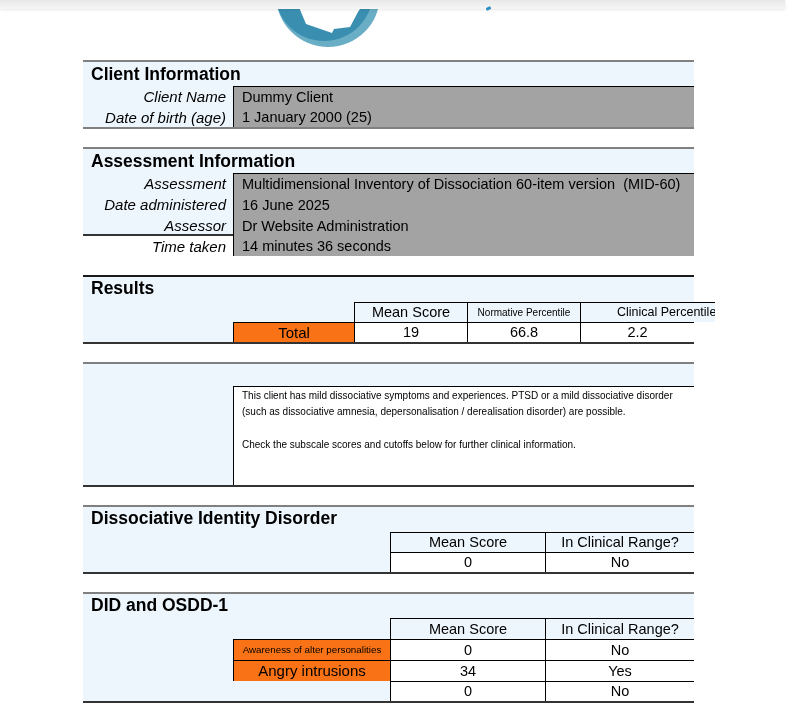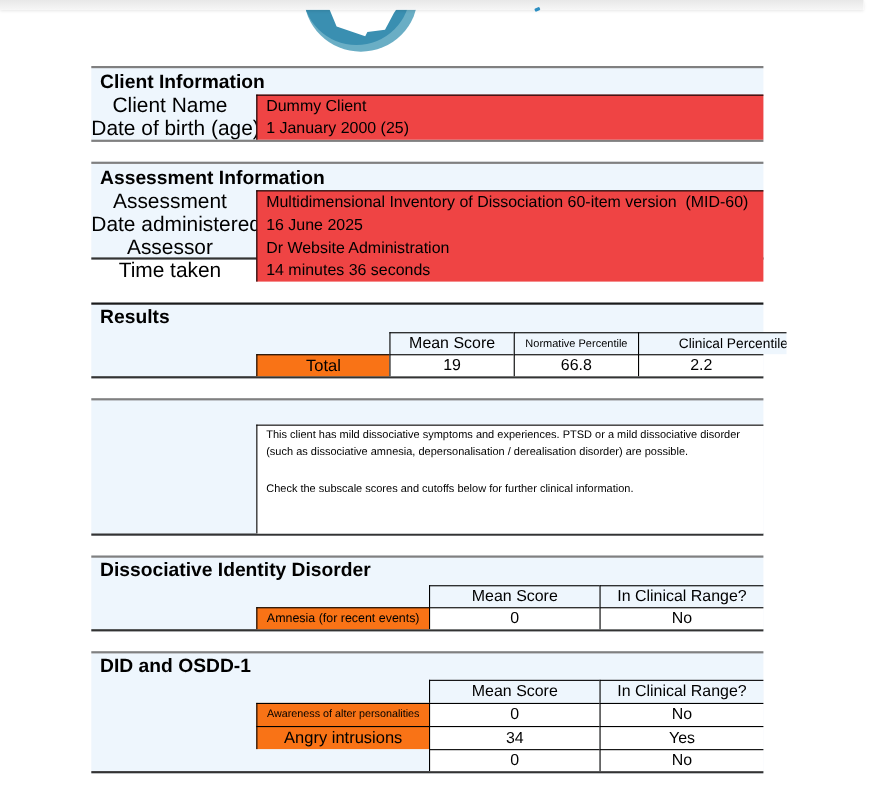--- a/index.html
+++ b/index.html
@@ -25,24 +25,24 @@
       border-top: 2px solid #808080; border-bottom: 2px solid #333;
     }
     .section.b-gray { border-bottom-color: #808080; }
     .section.t-dark { border-top-color: #1a1a1a; }
     .sec-title {
       position: absolute; left: 8px; top: 0; height: 24px; line-height: 24px;
       font-weight: bold; font-size: 17.5px; white-space: nowrap;
     }
     .lbl {
       position: absolute; left: 0; width: 143px; height: 21px; line-height: 21px;
-      text-align: center; font-size: 19px; white-space: nowrap;
+      text-align: right; font-style: italic; font-size: 15px; white-space: nowrap;
     }
     .valbox {
-      position: absolute; left: 150px; width: 461px; background: #ef4444;
+      position: absolute; left: 150px; width: 461px; background: #a3a3a3;
       border-top: 1px solid #000; border-left: 1px solid #000; box-sizing: border-box;
     }
     .val {
       position: absolute; left: 8px; height: 21px; line-height: 21px;
       font-size: 14.5px; white-space: pre;
     }
     .cell {
       position: absolute; box-sizing: border-box;
       border-top: 1px solid #000; border-left: 1px solid #000;
       text-align: center; white-space: nowrap; overflow: hidden;
@@ -116,21 +116,20 @@
   <div class="interp-box">
     <p>This client has mild dissociative symptoms and experiences. PTSD or a mild dissociative disorder (such as dissociative amnesia, depersonalisation / derealisation disorder) are possible.</p>
     <p>Check the subscale scores and cutoffs below for further clinical information.</p>
   </div>
 </div>
 
 <div class="section" style="top:505px; height:69px;">
   <div class="sec-title" style="height:22px; line-height:22px;">Dissociative Identity Disorder</div>
   <div class="cell head" style="left:307px; top:25px; width:155px; height:20px; line-height:19px;">Mean Score</div>
   <div class="cell head" style="left:462px; top:25px; width:149px; height:20px; line-height:19px;">In Clinical Range?</div>
-  <div class="cell rowlbl fs-11" style="left:150px; top:45px; width:157px; height:20px; line-height:19px;">Amnesia (for recent events)</div>
   <div class="cell data" style="left:307px; top:45px; width:155px; height:20px; line-height:19px;">0</div>
   <div class="cell data" style="left:462px; top:45px; width:149px; height:20px; line-height:19px;">No</div>
 </div>
 
 <div class="section" style="top:592px; height:111px;">
   <div class="sec-title" style="height:22px; line-height:22px;">DID and OSDD-1</div>
   <div class="cell head" style="left:307px; top:24px; width:155px; height:21px; line-height:20px;">Mean Score</div>
   <div class="cell head" style="left:462px; top:24px; width:149px; height:21px; line-height:20px;">In Clinical Range?</div>
 
   <div class="cell rowlbl fs-98" style="left:150px; top:45px; width:157px; height:21px; line-height:20px;">Awareness of alter personalities</div>

